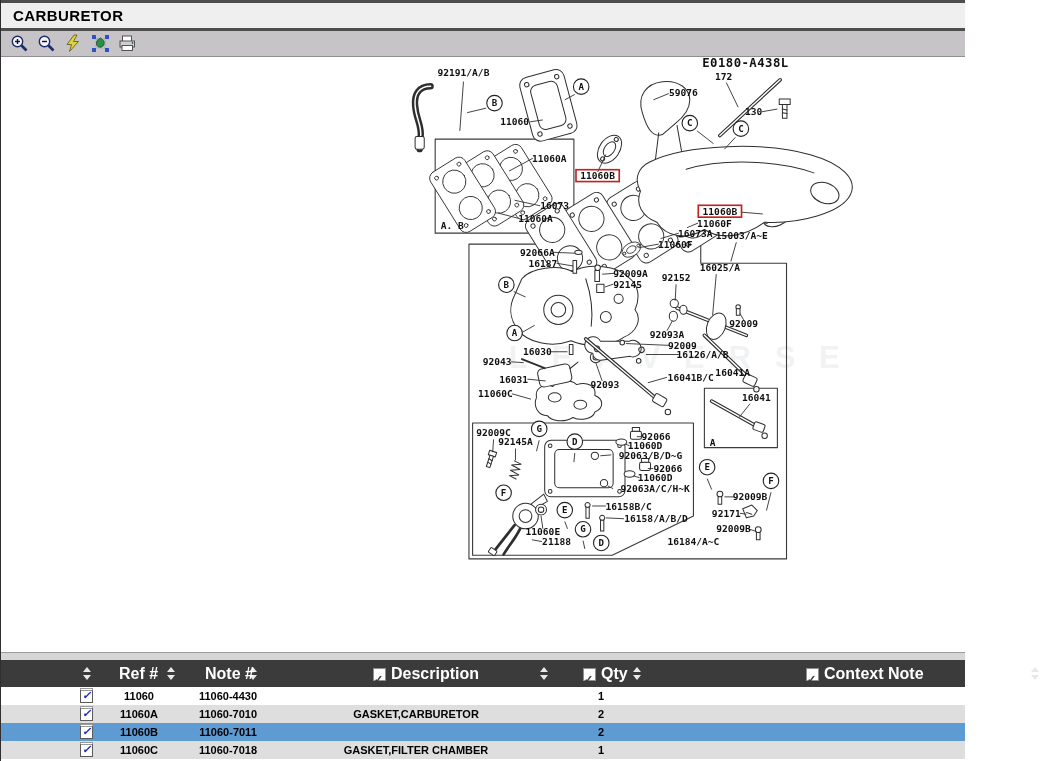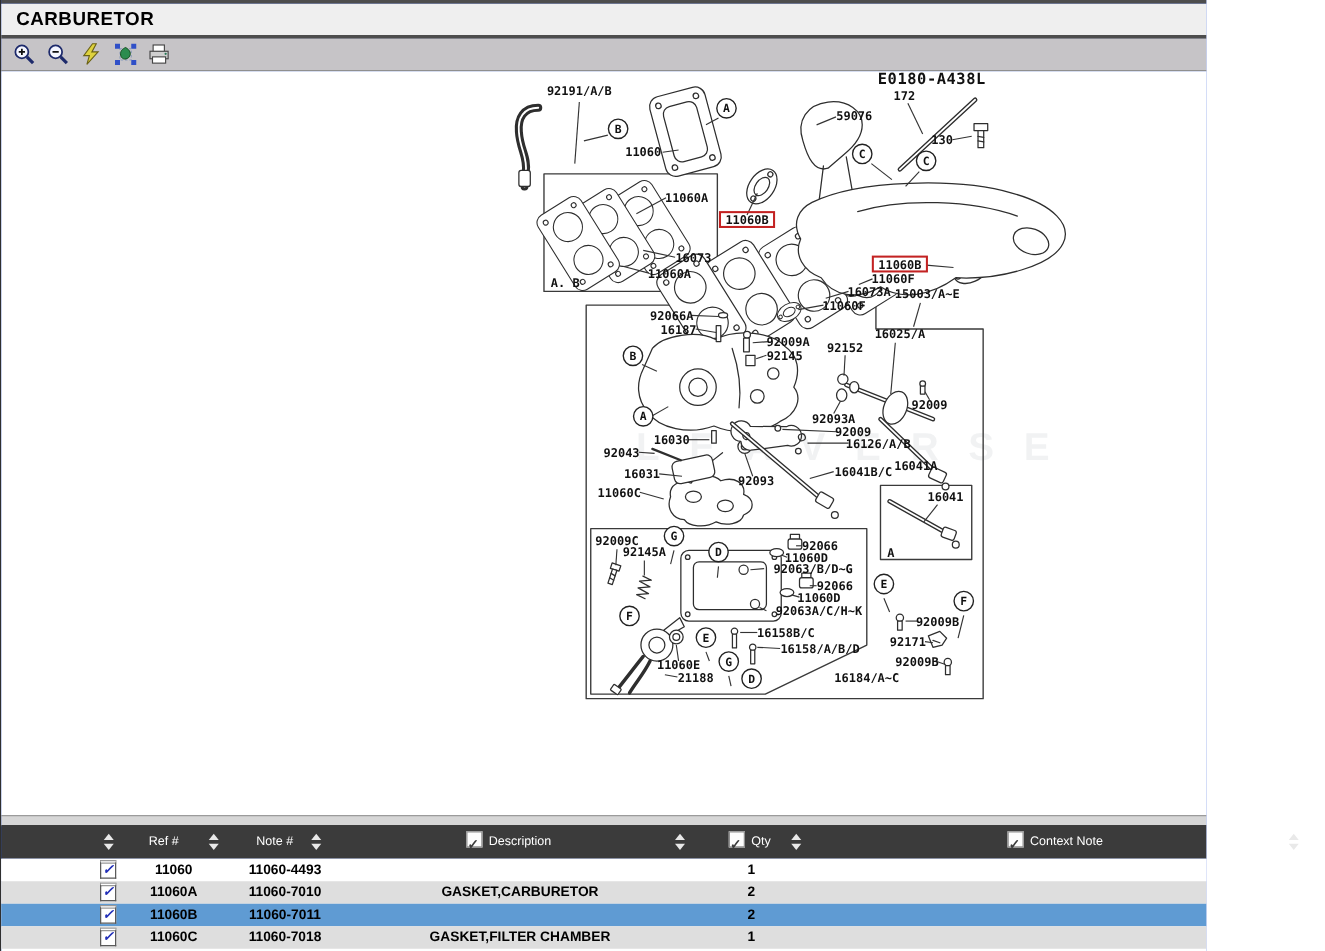--- a/index.html
+++ b/index.html
@@ -1,27 +1,27 @@
 <!DOCTYPE html>
 <html><head>
 <meta charset="utf-8">
 <style>
   html,body{margin:0;padding:0;background:#fff;}
   body{width:1060px;height:761px;overflow:hidden;font-family:"Liberation Sans",sans-serif;}
-  .app{position:relative;width:965px;height:761px;background:#1d4ed8;box-sizing:border-box;border-left:1px solid #2f2f2f;}
+  .app{position:relative;width:965px;height:761px;background:#e5e5e5;box-sizing:border-box;border-left:1px solid #2f2f2f;}
   .topline{position:absolute;top:0;left:0;right:0;height:3px;background:#4d4d4d;}
   .titlebar{position:absolute;top:3px;left:0;right:0;height:25px;background:#efefef;border-bottom:3px solid #4d4d4d;display:flex;align-items:center;padding-left:12px;}
   .titlebar .t{font-size:15px;font-weight:bold;color:#000;letter-spacing:.4px;}
   .toolbar{position:absolute;top:31px;left:0;right:0;height:25px;background:#c6c4c7;border-bottom:1px solid #8f8f8f;display:flex;align-items:center;gap:7px;padding-left:8px;}
   .tool{width:20px;height:20px;display:flex;align-items:center;justify-content:center;cursor:pointer;}
   .diagram{position:absolute;top:57px;left:0;right:0;height:595px;background:#fff;}
   #dsvg{position:absolute;left:0;top:0;}
   .gap{position:absolute;top:652px;left:0;right:0;height:8px;background:#d6d6d6;border-top:1px solid #9b9b9b;}
   .thead{position:absolute;top:660px;left:0;right:0;height:27px;background:#3b3b3b;}
-  .thead .h-label{position:absolute;top:0;height:27px;line-height:27px;font-size:10px;font-weight:normal;color:#fff;white-space:nowrap;cursor:pointer;}
+  .thead .h-label{position:absolute;top:0;height:27px;line-height:27px;font-size:16px;font-weight:bold;color:#fff;white-space:nowrap;cursor:pointer;}
   .sorter{position:absolute;top:7px;width:9px;height:13px;cursor:pointer;}
   .sorter i{position:absolute;left:0;width:0;height:0;border-left:4.5px solid transparent;border-right:4.5px solid transparent;}
   .sorter .up{top:0;border-bottom:5.5px solid #e9e9e9;}
   .sorter .dn{bottom:0;border-top:5.5px solid #e9e9e9;}
   .cb{display:inline-block;width:11px;height:11px;background:#fdfdfd;border:1px solid #8f8f8f;position:relative;vertical-align:-2px;margin-right:5px;}
   .cb:after{content:"\2713";position:absolute;left:0;top:-3px;font-size:11px;color:#3c3c3c;font-weight:bold;}
   .rows{position:absolute;top:687px;left:0;right:0;bottom:0;background:#fff;}
   .t-row{position:absolute;left:0;right:0;height:18px;background:#fff;cursor:pointer;}
   .t-row.alt{background:#dedede;}
   .t-row .cell{position:absolute;top:0;height:18px;line-height:18px;font-size:11px;font-weight:bold;color:#000;text-align:center;white-space:nowrap;}
@@ -487,21 +487,21 @@
       <span class="h-label" style="left: 118px;"><span>Ref #</span></span>
       <span class="h-label" style="left: 204px;"><span>Note #</span></span>
       <span class="h-label" style="left: 372px;"><span class="cb"></span><span>Description</span></span>
       <span class="h-label" style="left: 582px;"><span class="cb"></span><span>Qty</span></span>
       <span class="h-label" style="left: 805px;"><span class="cb"></span><span>Context Note</span></span>
     </div>
   <div class="rows" id="rows">
       <div class="t-row" style="top: 0px;">
         <span class="note-icon"></span>
         <span class="cell c-ref">11060</span>
-        <span class="cell c-part">11060-4493</span>
+        <span class="cell c-part">11060-4430</span>
         <span class="cell c-qty">1</span>
         <span class="cell c-note"></span>
       </div>
       <div class="t-row alt" style="top: 18px;">
         <span class="note-icon"></span>
         <span class="cell c-ref">11060A</span>
         <span class="cell c-part">11060-7010</span>
         <span class="cell c-desc">GASKET,CARBURETOR</span>
         <span class="cell c-qty">2</span>
         <span class="cell c-note"></span>

